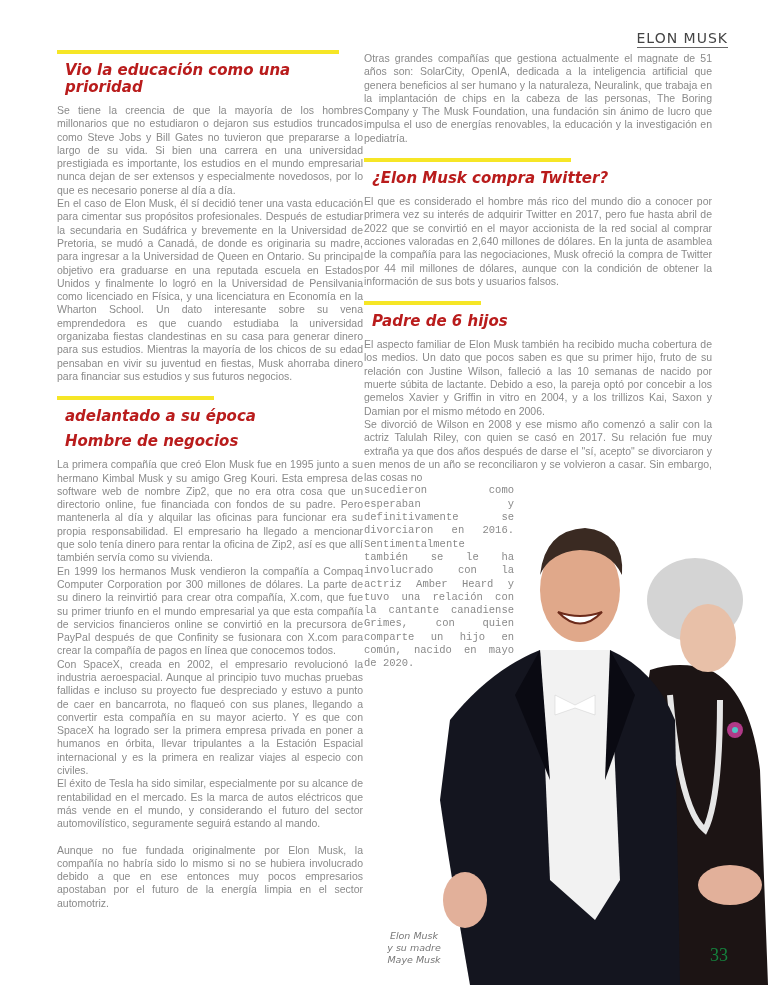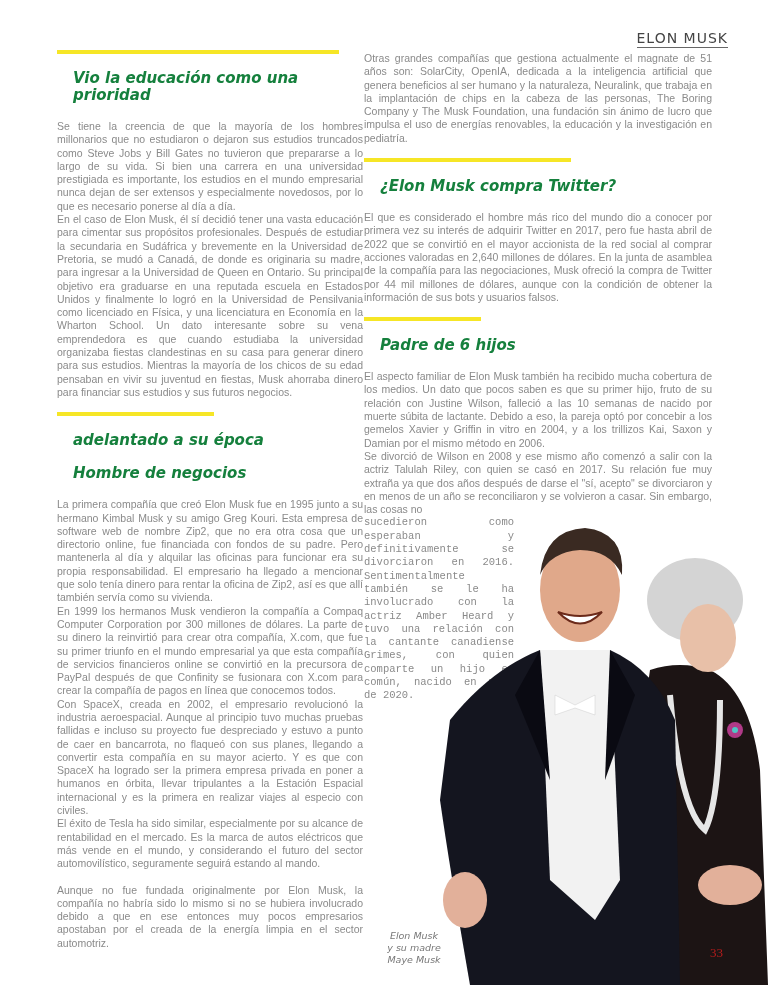--- a/index.html
+++ b/index.html
@@ -2,27 +2,27 @@
 <html><head>
 <meta charset="utf-8">
 <style>
   html, body { margin:0; padding:0; }
   body { width:768px; height:988px; background:#fff; position:relative; overflow:hidden; font-family:"Liberation Sans", sans-serif; color:#8a8a8a; }
   .header-title { position:absolute; top:30px; right:40px; font-family:"DejaVu Sans", sans-serif; font-size:14px; letter-spacing:1px; color:#444; border-bottom:1px solid #666; padding-bottom:1px; }
   .col { position:absolute; font-size:10.5px; line-height:13.3px; text-align:justify; }
   .col p { margin:0; }
   .left { left:57px; top:50px; width:306px; }
   .right { left:364px; top:52px; width:348px; }
-  .heading { font-family:"DejaVu Sans", sans-serif; font-style:italic; font-weight:bold; color:#15803d; font-size:15px; line-height:17px; margin:16px; position:relative; text-align:left; }
+  .heading { font-family:"DejaVu Sans", sans-serif; font-style:italic; font-weight:bold; color:#b91c1c; font-size:15px; line-height:17px; margin:8px; position:relative; text-align:left; }
   .hl { display:block; height:4px; background:#f6e626; margin-bottom:0; }
   .spacer { height:13px; }
   .wrap-narrow { width:150px;font-family:Liberation Mono, monospace; }
   .photo { position:absolute; left:430px; top:520px; width:338px; height:465px; }
   .caption { position:absolute; left:383px; top:930px; width:62px; text-align:center; font-family:"DejaVu Sans", sans-serif; font-style:italic; font-size:9.5px; line-height:12px; color:#777; }
-  .pagenum { position:absolute; left:710px; top:945px; font-family:"Liberation Serif", serif; font-size:13px; color:#b91c1c; }
+  .pagenum { position:absolute; left:710px; top:945px; font-family:"Liberation Serif", serif; font-size:18px; color:#15803d; }
 </style>
 </head>
 <body>
 
 <div class="header-title">ELON MUSK</div>
 
 <div class="col left">
   <div>
     <span class="hl" style="width:282px;"></span>
     <h2 class="heading">Vio la educación como una prioridad</h2>
@@ -32,21 +32,21 @@
   <div class="spacer"></div>
   <div>
     <span class="hl" style="width:157px;"></span>
     <h2 class="heading">adelantado a su época</h2>
     <h2 class="heading">Hombre de negocios</h2>
     <p>La primera compañía que creó Elon Musk fue en 1995 junto a su hermano Kimbal Musk y su amigo Greg Kouri. Esta empresa de software web de nombre Zip2, que no era otra cosa que un directorio online, fue financiada con fondos de su padre. Pero mantenerla al día y alquilar las oficinas para funcionar era su propia responsabilidad. El empresario ha llegado a mencionar que solo tenía dinero para rentar la oficina de Zip2, así es que allí también servía como su vivienda.</p>
     <p>En 1999 los hermanos Musk vendieron la compañía a Compaq Computer Corporation por 300 millones de dólares. La parte de su dinero la reinvirtió para crear otra compañía, X.com, que fue su primer triunfo en el mundo empresarial ya que esta compañía de servicios financieros online se convirtió en la precursora de PayPal después de que Confinity se fusionara con X.com para crear la compañía de pagos en línea que conocemos todos.</p>
     <p>Con SpaceX, creada en 2002, el empresario revolucionó la industria aeroespacial. Aunque al principio tuvo muchas pruebas fallidas e incluso su proyecto fue despreciado y estuvo a punto de caer en bancarrota, no flaqueó con sus planes, llegando a convertir esta compañía en su mayor acierto. Y es que con SpaceX ha logrado ser la primera empresa privada en poner a humanos en órbita, llevar tripulantes a la Estación Espacial internacional y es la primera en realizar viajes al especio con civiles.</p>
     <p>El éxito de Tesla ha sido similar, especialmente por su alcance de rentabilidad en el mercado. Es la marca de autos eléctricos que más vende en el mundo, y considerando el futuro del sector automovilístico, seguramente seguirá estando al mando.</p>
     <div class="spacer"></div>
-    <p>Aunque no fue fundada originalmente por Elon Musk, la compañía no habría sido lo mismo si no se hubiera involucrado debido a que en ese entonces muy pocos empresarios apostaban por el creada de la energía limpia en el sector automotriz.</p>
+    <p>Aunque no fue fundada originalmente por Elon Musk, la compañía no habría sido lo mismo si no se hubiera involucrado debido a que en ese entonces muy pocos empresarios apostaban por el futuro de la energía limpia en el sector automotriz.</p>
   </div>
 </div>
 
 <div class="col right">
   <p>Otras grandes compañías que gestiona actualmente el magnate de 51 años son: SolarCity, OpenIA, dedicada a la inteligencia artificial que genera beneficios al ser humano y la naturaleza, Neuralink, que trabaja en la implantación de chips en la cabeza de las personas, The Boring Company y The Musk Foundation, una fundación sin ánimo de lucro que impulsa el uso de energías renovables, la educación y la investigación en pediatría.</p>
   <div class="spacer"></div>
   <div>
     <span class="hl" style="width:207px;"></span>
     <h2 class="heading">¿Elon Musk compra Twitter?</h2>
     <p>El que es considerado el hombre más rico del mundo dio a conocer por primera vez su interés de adquirir Twitter en 2017, pero fue hasta abril de 2022 que se convirtió en el mayor accionista de la red social al comprar acciones valoradas en 2,640 millones de dólares. En la junta de asamblea de la compañía para las negociaciones, Musk ofreció la compra de Twitter por 44 mil millones de dólares, aunque con la condición de obtener la información de sus bots y usuarios falsos.</p>

